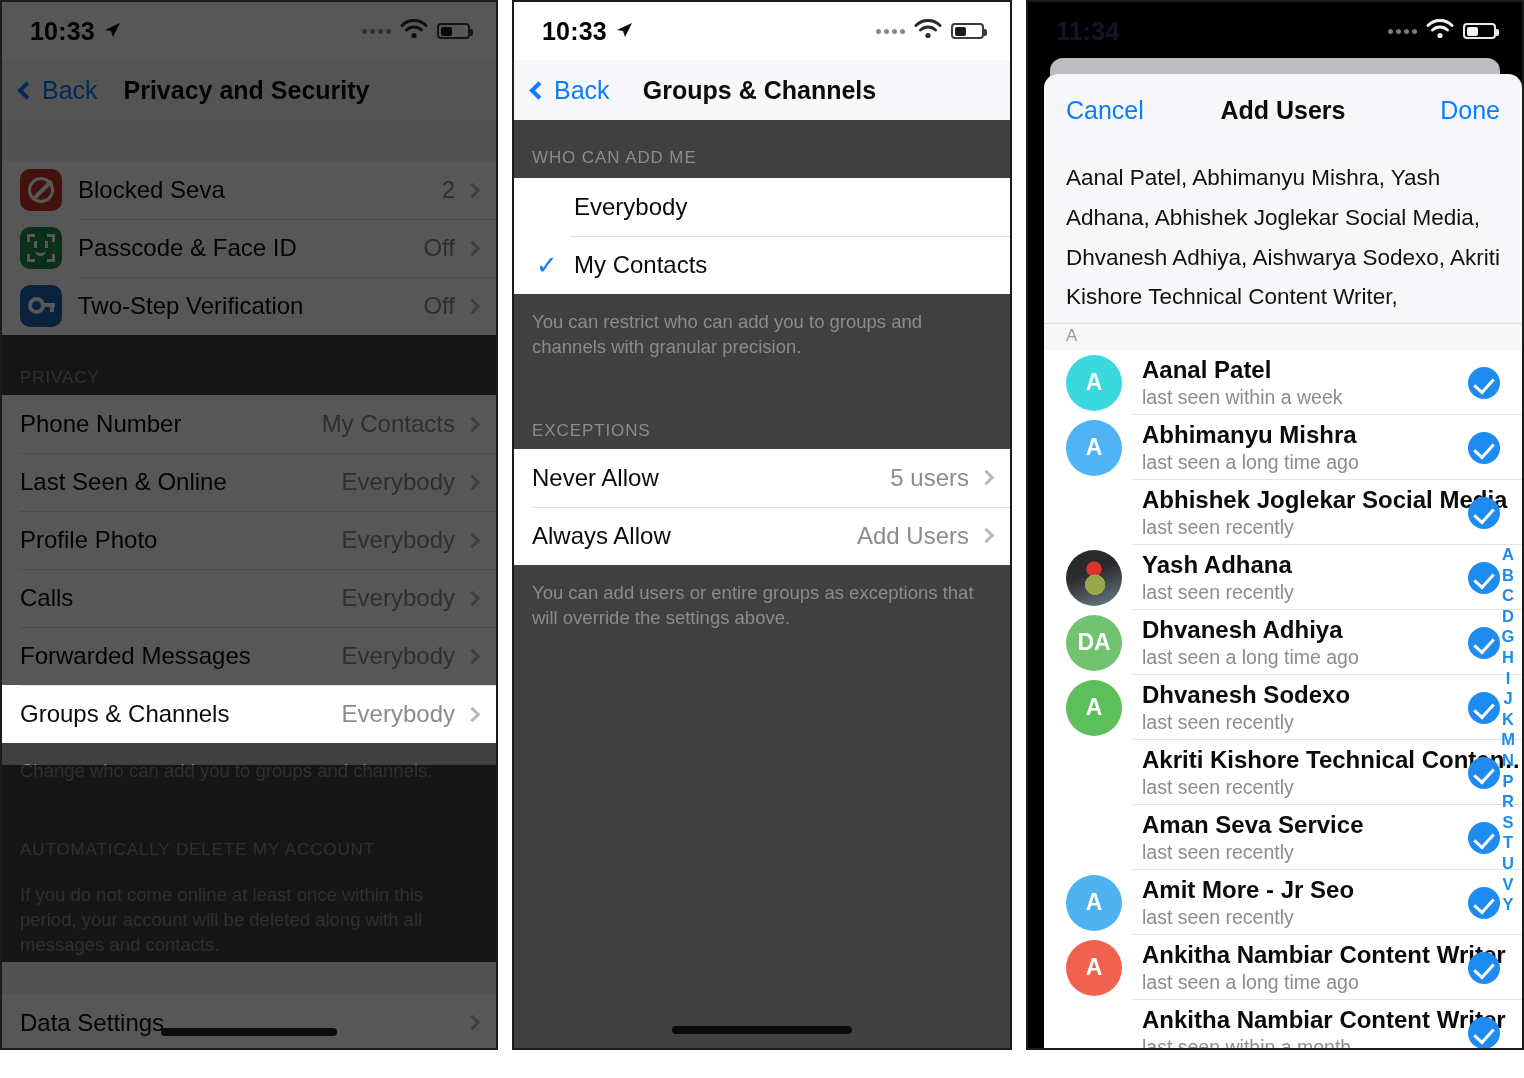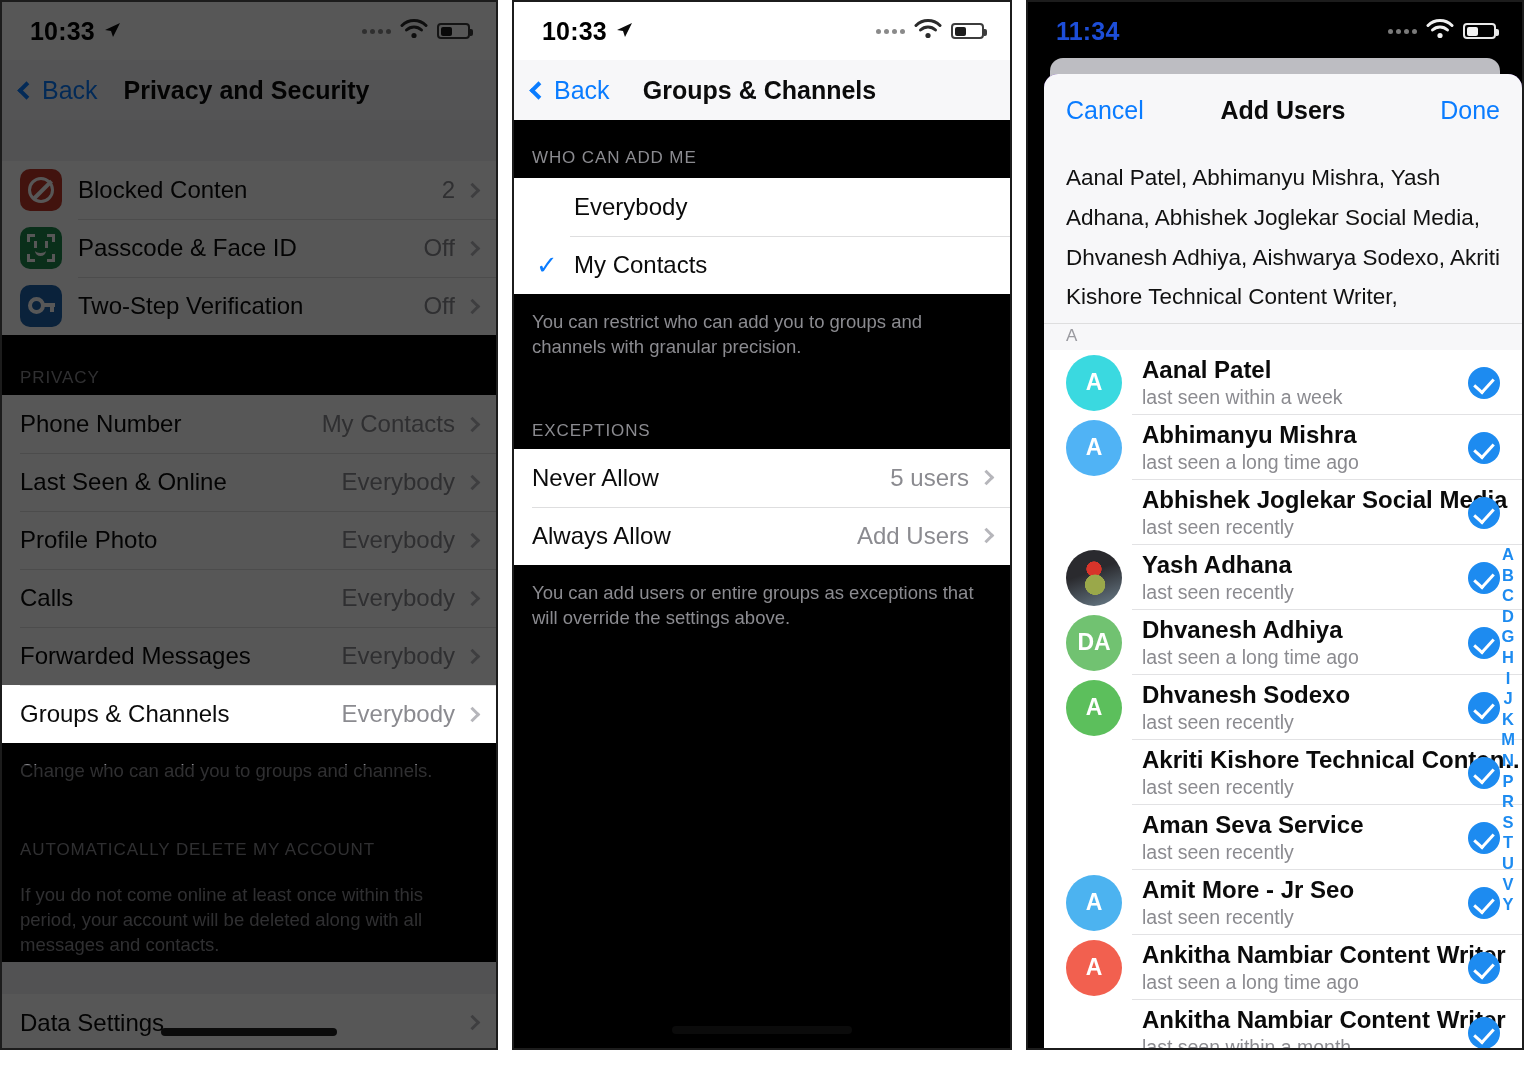--- a/index.html
+++ b/index.html
@@ -31,21 +31,21 @@
     padding: 0 26px 0 28px;
   }
   .sb-time { font-size: 25px; font-weight: 700; letter-spacing: .2px; color: #000; display:flex; align-items:center; gap:7px;}
   .sb-loc { display:inline-block; }
   .sb-right { display: flex; align-items: center; gap: 9px; }
   .sig-dots { display: flex; gap: 3px; align-items: flex-end; }
   .sig-dots i { display: block; width: 5px; height: 5px; border-radius: 50%; background: #8a8a8a; }
   .batt { position: relative; width: 33px; height: 16px; border: 2px solid #3c3c3c; border-radius: 4px; }
   .batt::after { content:""; position:absolute; right:-5px; top:4px; width:3px; height:7px; background:#3c3c3c; border-radius:0 2px 2px 0;}
   .batt i { position:absolute; left:1.5px; top:1.5px; bottom:1.5px; width:11px; background:#1c1c1c; border-radius:2px; display:block;}
-  .statusbar.dark .sb-time { color:#1d4ed8;align-items:center; }
+  .statusbar.dark .sb-time { color:#0f172a;align-items:center; }
   .statusbar.dark .batt { border-color:#e9e9e9; }
   .statusbar.dark .batt::after { background:#e9e9e9; }
   .statusbar.dark .batt i { background:#f2f2f2; }
   .statusbar.dark .sig-dots i { background:#7a7a7a; }
 
   
   .navbar {
     height: 60px; display: flex; align-items: center; position: relative;
     background: #f7f7f9; padding: 0 16px;
   }
@@ -79,21 +79,21 @@
   .cell-icon {
     width: 42px; height: 42px; border-radius: 10px; margin-right: 16px;
     display: flex; align-items: center; justify-content: center; flex: 0 0 auto;
   }
   .cell-label { font-size: 24px; color: #0b0b0b; flex: 1 1 auto; }
   .cell-value { font-size: 24px; color: #8b8b90; margin-right: 12px; }
   .chev-right {
     width: 11px; height: 11px; border-top: 3px solid #b6b6bb; border-right: 3px solid #b6b6bb;
     transform: rotate(45deg); flex: 0 0 auto; margin-right: 4px;
   }
-  .list-bg { background: #000000; }
+  .list-bg { background: #404040; }
 
   
   .ic-ban { width: 26px; height: 26px; border: 3.5px solid #fff; border-radius: 50%; position: relative; }
   .ic-ban::after { content: ""; position: absolute; left: -1px; top: 8px; width: 25px; height: 3.5px; background: #fff; transform: rotate(-45deg); }
   .ic-face { width: 28px; height: 28px; position: relative; }
   .ic-face span { position: absolute; width: 8px; height: 8px; border-color: #fff; }
   .ic-face .c1 { top: 0; left: 0; border-top: 3px solid #fff; border-left: 3px solid #fff; }
   .ic-face .c2 { top: 0; right: 0; border-top: 3px solid #fff; border-right: 3px solid #fff; }
   .ic-face .c3 { bottom: 0; left: 0; border-bottom: 3px solid #fff; border-left: 3px solid #fff; }
   .ic-face .c4 { bottom: 0; right: 0; border-bottom: 3px solid #fff; border-right: 3px solid #fff; }
@@ -237,21 +237,21 @@
       <div class="nav-title">Privacy and Security</div>
     </div>
 
     <div style="height:41px;background:#efeff4;"></div>
 
     <div>
       <div class="cell has-icon">
         <span class="cell-icon" style="background:#c0392b;">
             <span class="ic-ban"></span>
           </span>
-        <span class="cell-label">Blocked Conten</span>
+        <span class="cell-label">Blocked Seva</span>
         <span class="cell-value">2</span>
         <span class="chev-right"></span>
       </div>
       <div class="cell has-icon">
         <span class="cell-icon" style="background:#1f8b4c;">
           <span class="ic-face">
               <span class="c1"></span>
               <span class="c2"></span>
               <span class="c3"></span>
               <span class="c4"></span>

